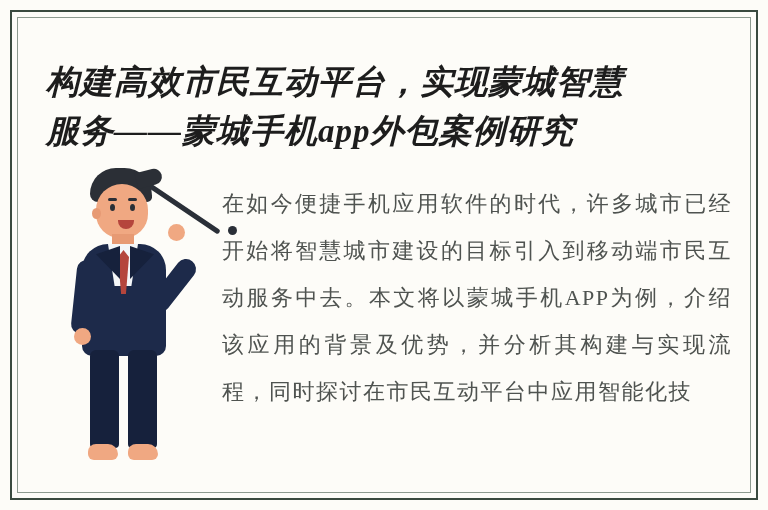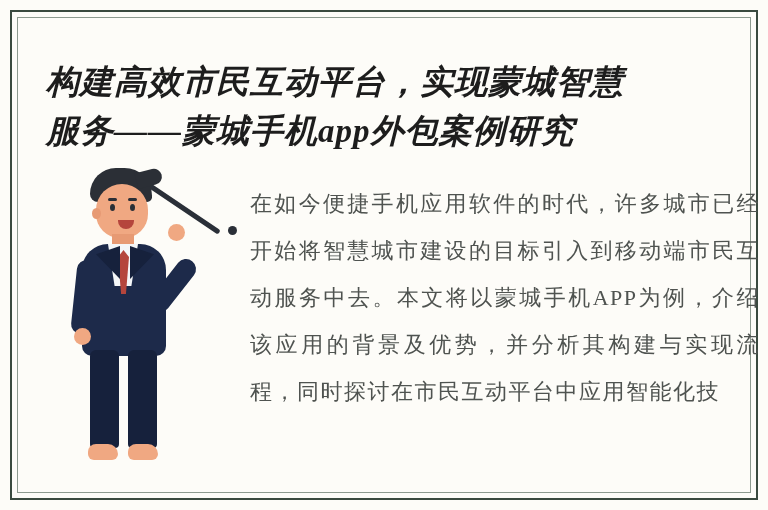--- a/index.html
+++ b/index.html
@@ -65,21 +65,20 @@
     left: 222px;
     top: 180px;
     width: 510px;
     font-family: "Liberation Serif", serif;
     font-size: 22px;
     line-height: 47px;
     color: #4f5350;
     letter-spacing: 1.5px;
     text-align: justify;
     white-space: pre-wrap;
-    margin-left: 28px;
   }
   
   .illustration {
     position: absolute;
     left: 52px;
     top: 168px;
     width: 160px;
     height: 305px;
   }
   .il {

